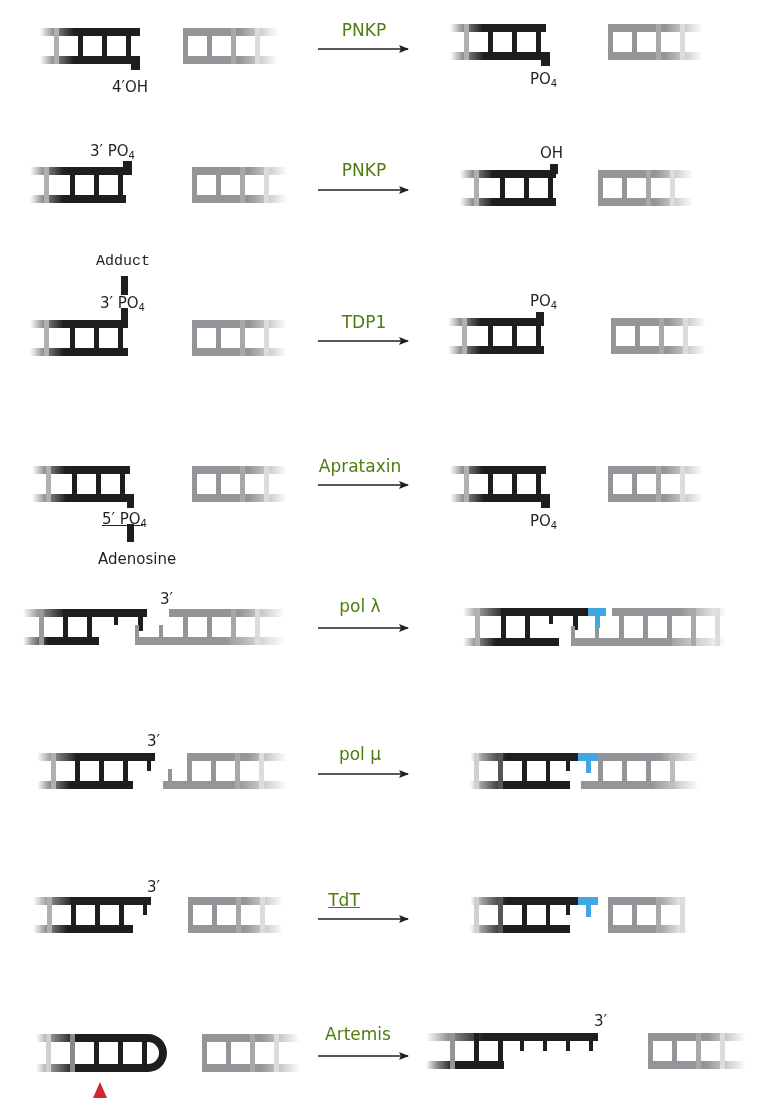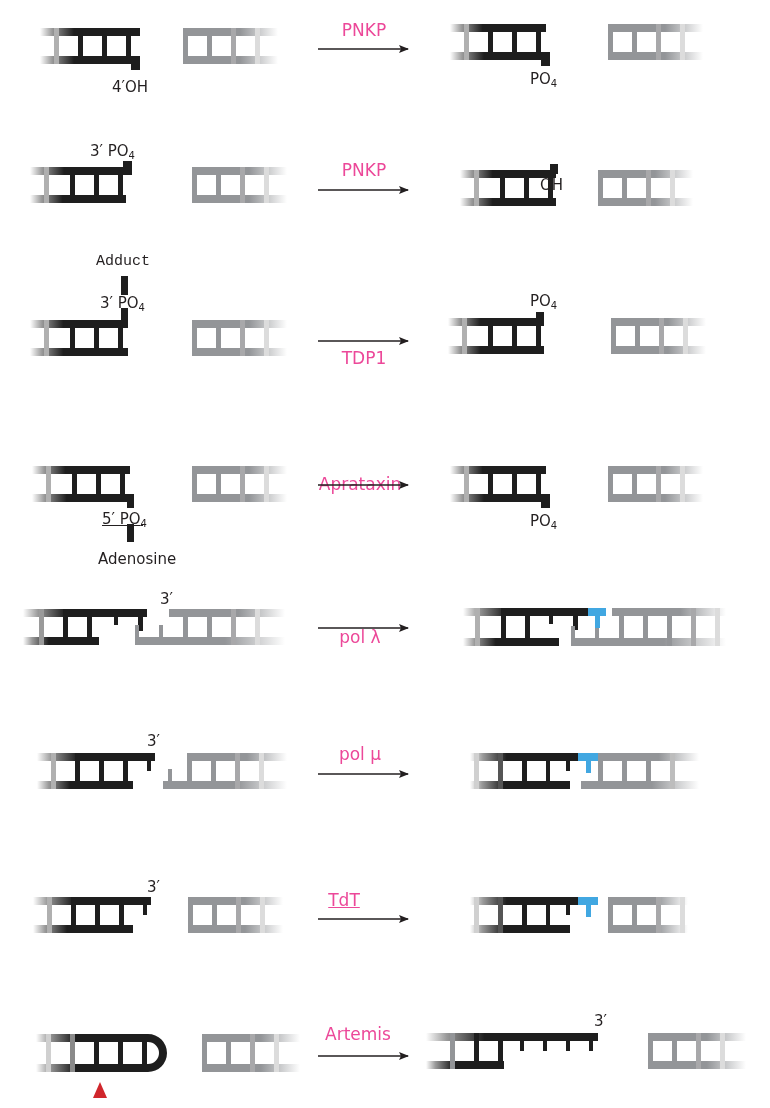--- a/index.html
+++ b/index.html
@@ -1,21 +1,21 @@
 <!DOCTYPE html>
 <html><head>
 <meta charset="utf-8">
 <style>
   html, body { margin: 0; padding: 0; background: #ffffff; }
   body { width: 770px; height: 1108px; position: relative; overflow: hidden;
          font-family: "DejaVu Sans", sans-serif; color: #231f20; }
   .row { position: absolute; left: 0; width: 770px; }
   .lbl { position: absolute; font-size: 15px; color: #231f20; white-space: nowrap; line-height: 1; }
   .lbl sub { font-size: 10px; vertical-align: -3px; }
-  .enz { position: absolute; font-size: 17px; color: #ec4899; text-align: center; width: 120px; line-height: 1; }
+  .enz { position: absolute; font-size: 17px; color: #4d7c0f; text-align: center; width: 120px; line-height: 1; }
   svg { position: absolute; overflow: visible; }
 </style>
 </head>
 <body>
 
 <svg width="0" height="0" style="position:absolute">
   <defs>
     <linearGradient id="gBlk" x1="0" x2="1" y1="0" y2="0">
       <stop offset="0" stop-color="#ffffff"></stop>
       <stop offset="0.12" stop-color="#9a9a9a"></stop>
@@ -101,21 +101,21 @@
     <rect x="64" y="0" width="5" height="36" fill="#1e1e1e"></rect>
     <rect x="88" y="0" width="5" height="36" fill="#1e1e1e"></rect>
     <rect x="90" y="-6" width="8" height="10" fill="#1e1e1e"></rect>
     <rect x="138" y="0" width="95" height="8" fill="url(#gGry)"></rect>
     <rect x="138" y="28" width="95" height="8" fill="url(#gGry)"></rect>
     <rect x="138" y="0" width="5" height="36" fill="#939598"></rect>
     <rect x="162" y="0" width="5" height="36" fill="#939598"></rect>
     <rect x="186" y="0" width="5" height="36" fill="#a8a8aa"></rect>
     <rect x="210" y="0" width="5" height="36" fill="#dcdcdc"></rect>
   </svg>
-  <div class="lbl" style="left:540px;top:6px;margin-top:32px;">OH</div>
+  <div class="lbl" style="left:540px;top:6px;">OH</div>
 </div>
 
 <div class="row" style="top:240px;height:130px;">
   <div class="lbl" style="left:96px;top:14px;font-family:Liberation Mono, monospace;">Adduct</div>
   <svg style="left:121px;top:36px" width="10" height="60">
     <rect x="0" y="0" width="7" height="19" fill="#1e1e1e"></rect>
     <rect x="0" y="32" width="7" height="16" fill="#1e1e1e"></rect>
   </svg>
   <div class="lbl" style="left:100px;top:56px;"><span>3′ PO</span><sub>4</sub></div>
   <svg style="left:30px;top:80px" width="260" height="40">
@@ -125,21 +125,21 @@
     <rect x="40" y="0" width="5" height="36" fill="#1e1e1e"></rect>
     <rect x="64" y="0" width="5" height="36" fill="#1e1e1e"></rect>
     <rect x="88" y="0" width="5" height="36" fill="#1e1e1e"></rect>
     <rect x="162" y="0" width="95" height="8" fill="url(#gGry)"></rect>
     <rect x="162" y="28" width="95" height="8" fill="url(#gGry)"></rect>
     <rect x="162" y="0" width="5" height="36" fill="#939598"></rect>
     <rect x="186" y="0" width="5" height="36" fill="#939598"></rect>
     <rect x="210" y="0" width="5" height="36" fill="#a8a8aa"></rect>
     <rect x="234" y="0" width="5" height="36" fill="#dcdcdc"></rect>
   </svg>
-  <div class="enz" style="left:304px;top:74px;margin-top:36px;">TDP1</div>
+  <div class="enz" style="left:304px;top:74px;">TDP1</div>
   <svg style="left:318px;top:96px" width="92" height="10">
     <line x1="0" y1="5" x2="90" y2="5" stroke="#231f20" stroke-width="1.5" marker-end="url(#arr)"></line>
   </svg>
   <svg style="left:448px;top:78px" width="280" height="40">
     <rect x="0" y="0" width="96" height="8" fill="url(#gBlk)"></rect>
     <rect x="0" y="28" width="96" height="8" fill="url(#gBlk)"></rect>
     <rect x="14" y="0" width="5" height="36" fill="#b0b0b0"></rect>
     <rect x="40" y="0" width="5" height="36" fill="#1e1e1e"></rect>
     <rect x="64" y="0" width="5" height="36" fill="#1e1e1e"></rect>
     <rect x="88" y="0" width="5" height="36" fill="#1e1e1e"></rect>
@@ -166,21 +166,21 @@
     <rect x="95" y="58" width="7" height="18" fill="#1e1e1e"></rect>
     <rect x="160" y="0" width="95" height="8" fill="url(#gGry)"></rect>
     <rect x="160" y="28" width="95" height="8" fill="url(#gGry)"></rect>
     <rect x="160" y="0" width="5" height="36" fill="#939598"></rect>
     <rect x="184" y="0" width="5" height="36" fill="#939598"></rect>
     <rect x="208" y="0" width="5" height="36" fill="#a8a8aa"></rect>
     <rect x="232" y="0" width="5" height="36" fill="#dcdcdc"></rect>
   </svg>
   <div class="lbl" style="left:102px;top:72px;text-decoration:underline;"><span>5′ PO</span><sub>4</sub></div>
   <div class="lbl" style="left:98px;top:112px;">Adenosine</div>
-  <div class="enz" style="left:300px;top:36px;">Aprataxin</div>
+  <div class="enz" style="left:300px;top:18px;">Aprataxin</div>
   <svg style="left:318px;top:40px" width="92" height="10">
     <line x1="0" y1="5" x2="90" y2="5" stroke="#231f20" stroke-width="1.5" marker-end="url(#arr)"></line>
   </svg>
   <svg style="left:450px;top:26px" width="280" height="50">
     <rect x="0" y="0" width="96" height="8" fill="url(#gBlk)"></rect>
     <rect x="0" y="28" width="100" height="8" fill="url(#gBlk)"></rect>
     <rect x="14" y="0" width="5" height="36" fill="#b0b0b0"></rect>
     <rect x="38" y="0" width="5" height="36" fill="#1e1e1e"></rect>
     <rect x="62" y="0" width="5" height="36" fill="#1e1e1e"></rect>
     <rect x="86" y="0" width="5" height="36" fill="#1e1e1e"></rect>
@@ -207,21 +207,21 @@
     <rect x="115" y="0" width="5" height="22" fill="#1e1e1e"></rect>
     <rect x="112" y="28" width="150" height="8" fill="url(#gGry)"></rect>
     <rect x="112" y="16" width="4" height="20" fill="#939598"></rect>
     <rect x="136" y="16" width="4" height="20" fill="#939598"></rect>
     <rect x="146" y="0" width="116" height="8" fill="url(#gGry)"></rect>
     <rect x="160" y="0" width="5" height="36" fill="#939598"></rect>
     <rect x="184" y="0" width="5" height="36" fill="#939598"></rect>
     <rect x="208" y="0" width="5" height="36" fill="#a8a8aa"></rect>
     <rect x="232" y="0" width="5" height="36" fill="#dcdcdc"></rect>
   </svg>
-  <div class="enz" style="left:300px;top:18px;margin-top:31px;">pol λ</div>
+  <div class="enz" style="left:300px;top:18px;">pol λ</div>
   <svg style="left:318px;top:43px" width="92" height="10">
     <line x1="0" y1="5" x2="90" y2="5" stroke="#231f20" stroke-width="1.5" marker-end="url(#arr)"></line>
   </svg>
   <svg style="left:463px;top:608px;top:28px" width="270" height="40">
     <rect x="0" y="0" width="125" height="8" fill="url(#gBlk)"></rect>
     <rect x="0" y="30" width="96" height="8" fill="url(#gBlk)"></rect>
     <rect x="12" y="0" width="5" height="38" fill="#b0b0b0"></rect>
     <rect x="38" y="0" width="5" height="38" fill="#1e1e1e"></rect>
     <rect x="62" y="0" width="5" height="38" fill="#1e1e1e"></rect>
     <rect x="86" y="0" width="4" height="16" fill="#1e1e1e"></rect>

